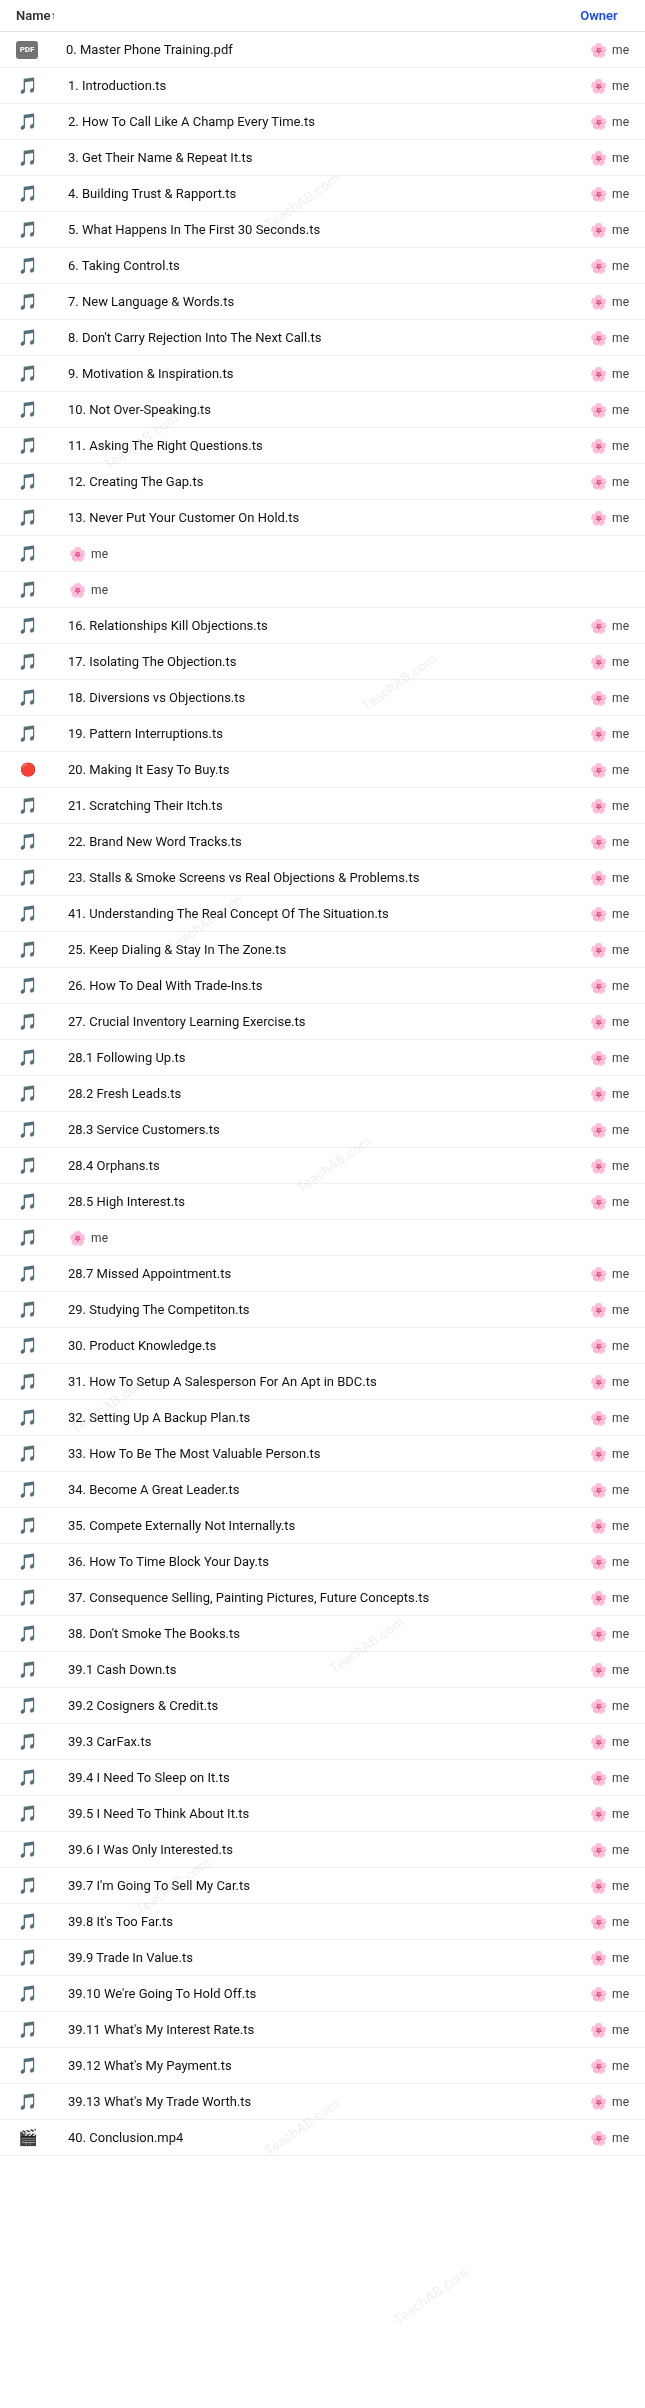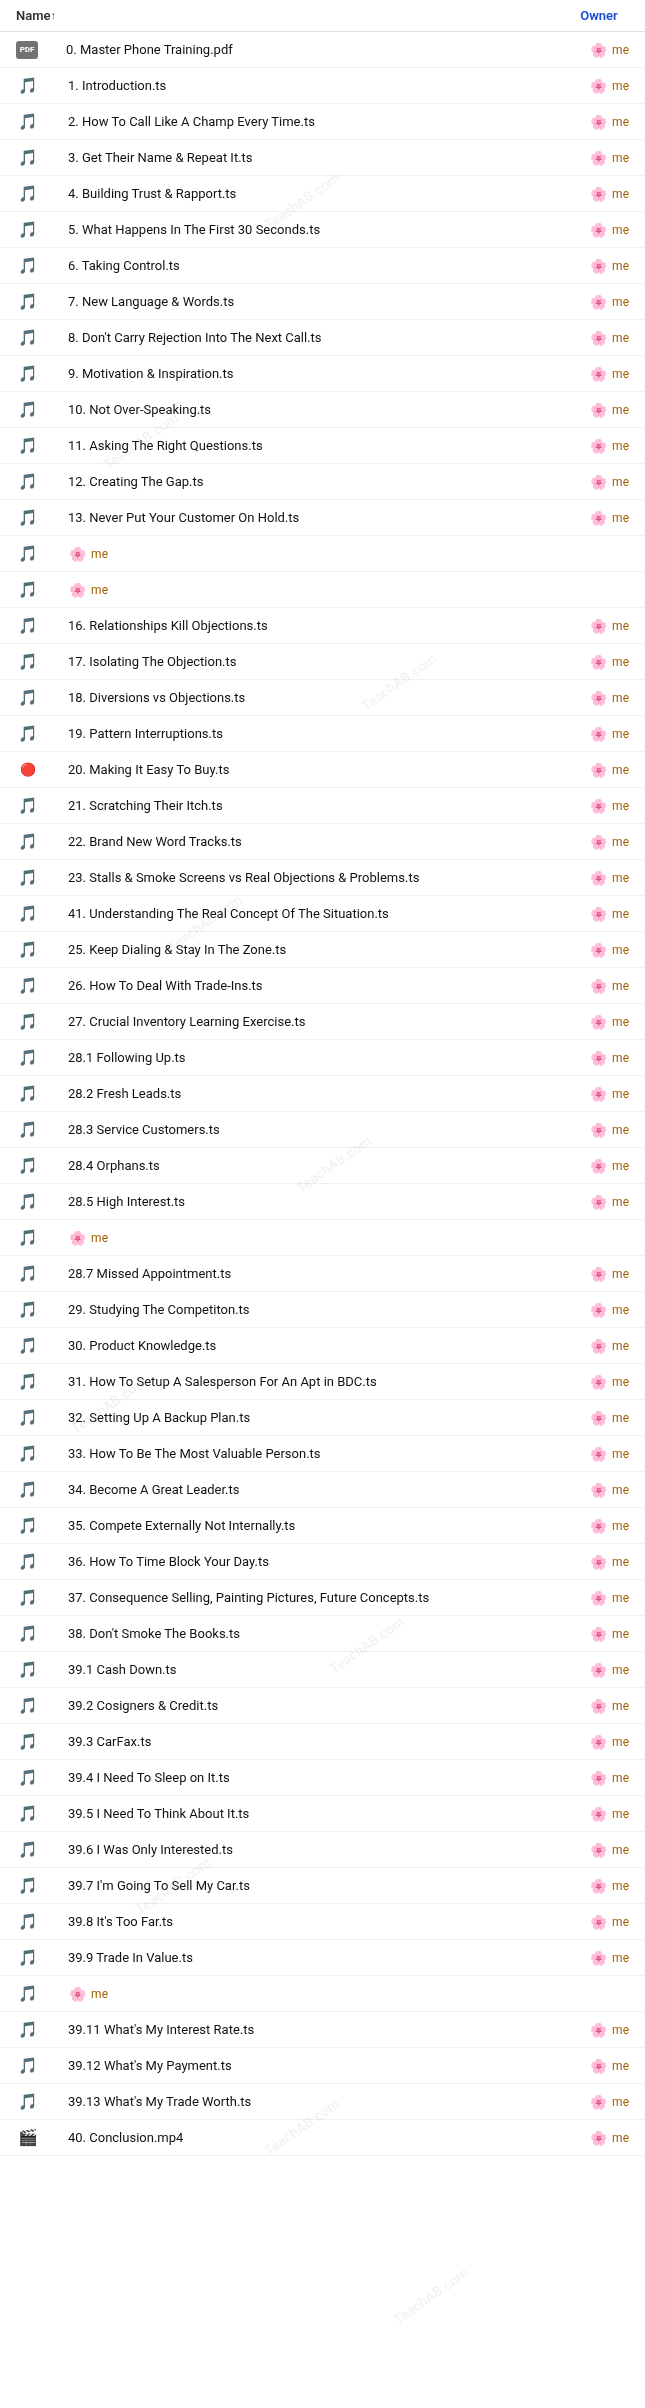--- a/index.html
+++ b/index.html
@@ -86,21 +86,21 @@
       align-items: center;
       gap: 4px;
       width: 60px;
       justify-content: flex-end;
     }
     .owner-icon {
       font-size: 14px;
     }
     .owner-text {
       font-size: 12px;
-      color: #a16207;
+      color: #404040;
     }
     
     .watermarks {
       position: fixed;
       top: 0; left: 0; right: 0; bottom: 0;
       pointer-events: none;
       z-index: 50;
       overflow: hidden;
     }
     .wm {
@@ -563,20 +563,21 @@
     <div class="file-row">
       <div class="file-icon ts">🎵</div>
       <span class="file-name">39.9 Trade In Value.ts</span>
       <div class="owner-area">
         <span class="owner-icon">🌸</span>
         <span class="owner-text">me</span>
       </div>
     </div>
     <div class="file-row">
       <div class="file-icon ts">🎵</div>
+      <span class="file-name">39.10 We're Going To Hold Off.ts</span>
       <div class="owner-area">
         <span class="owner-icon">🌸</span>
         <span class="owner-text">me</span>
       </div>
     </div>
     <div class="file-row">
       <div class="file-icon ts">🎵</div>
       <span class="file-name">39.11 What's My Interest Rate.ts</span>
       <div class="owner-area">
         <span class="owner-icon">🌸</span>

